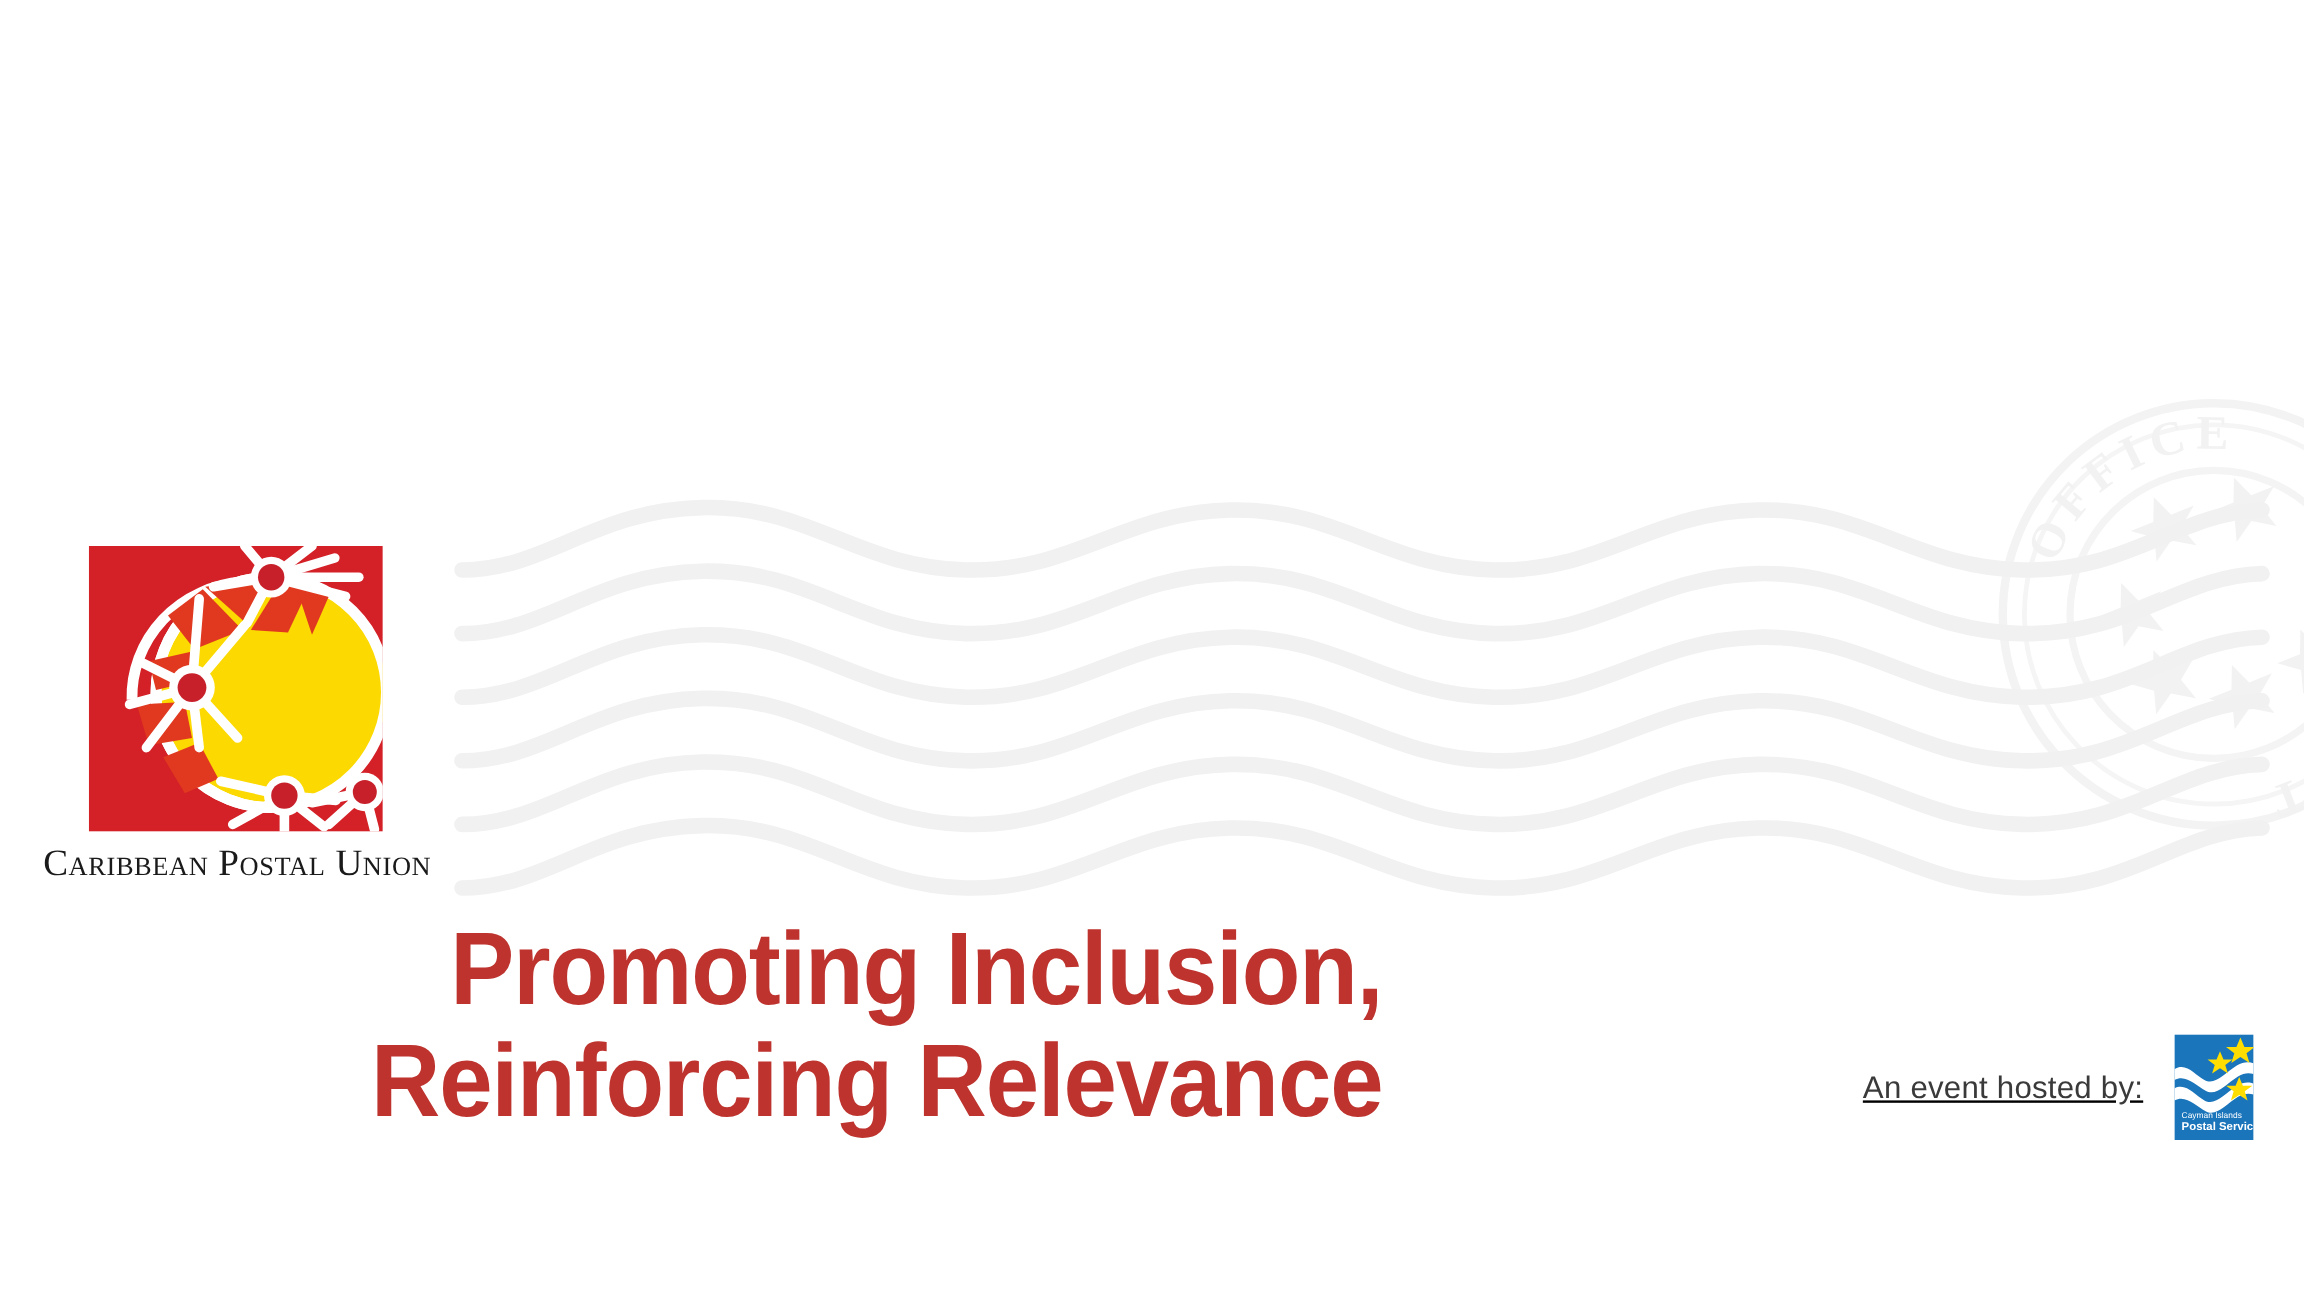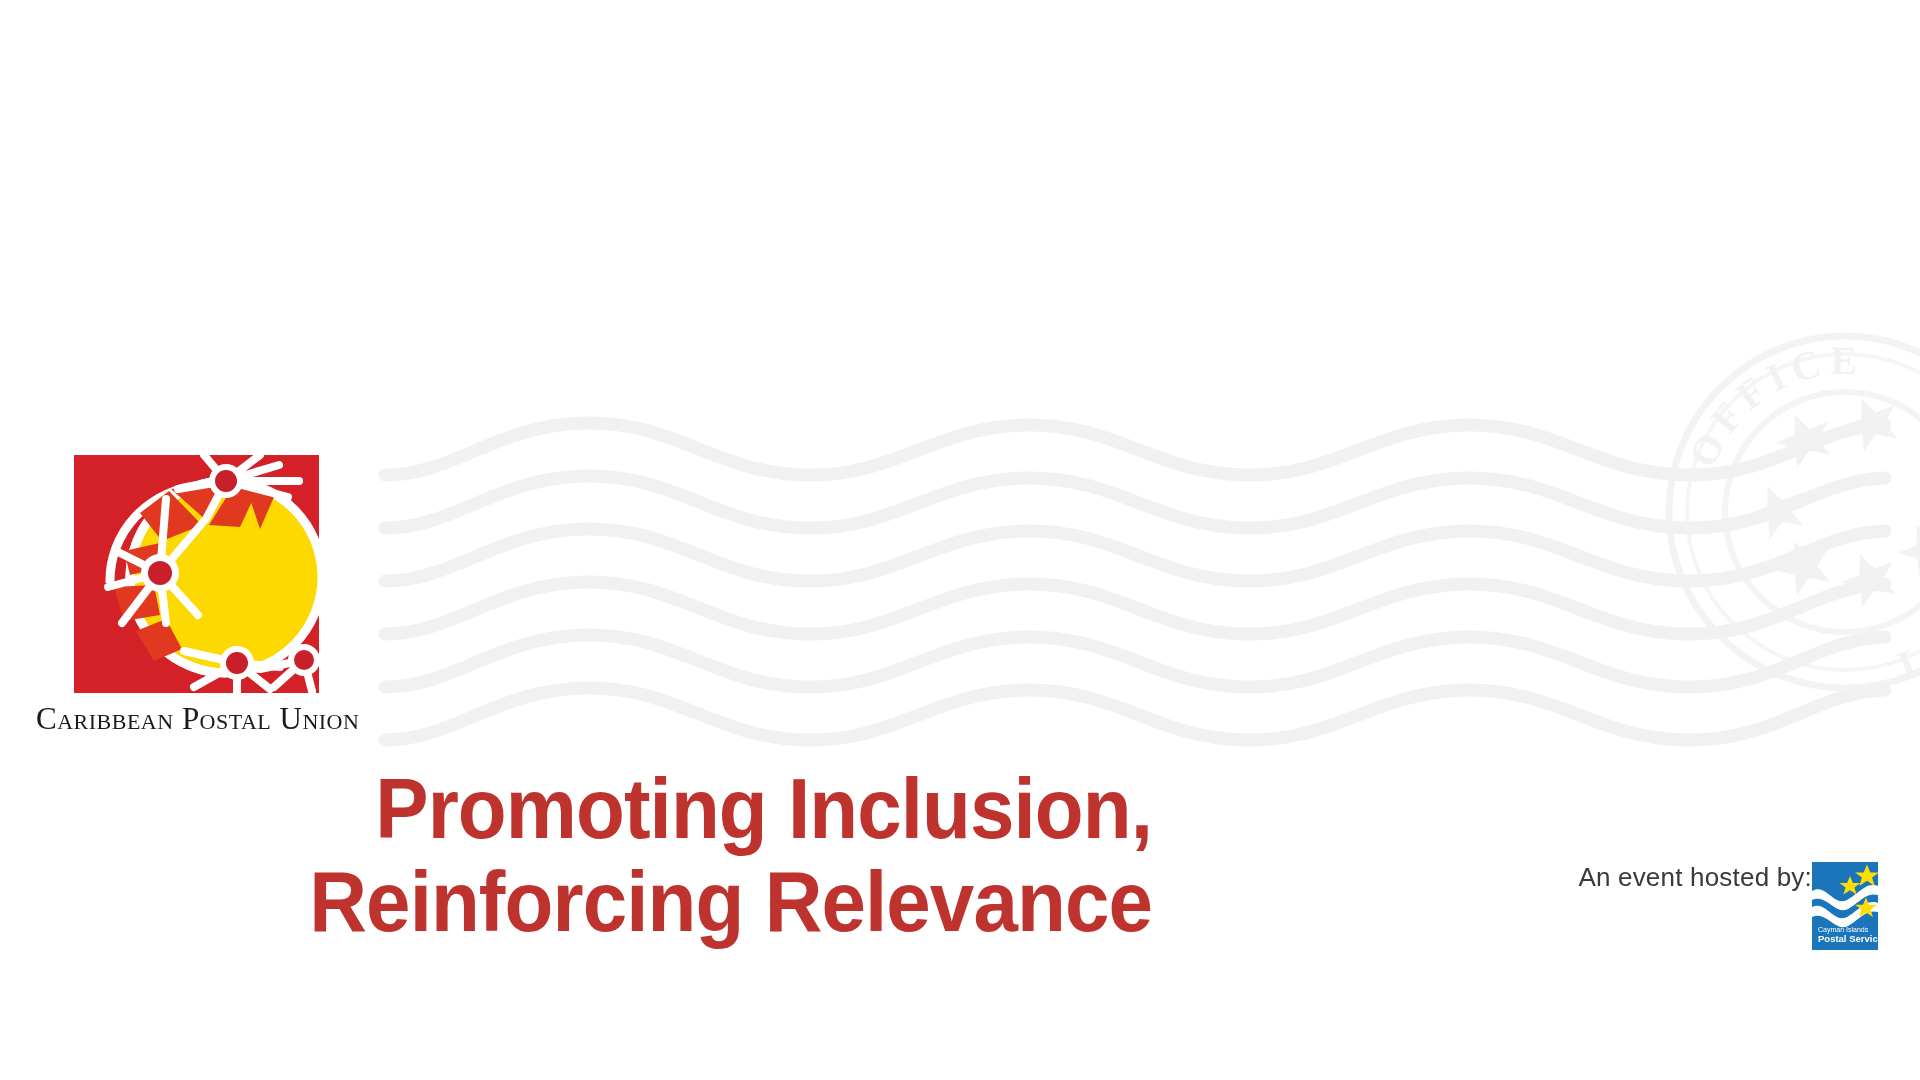--- a/index.html
+++ b/index.html
@@ -80,21 +80,23 @@
     transform-origin: left center;
     white-space: nowrap;
   }
 
   
   #hosted-by {
     position: absolute;
     right: 42px;
     top: 862px;
     display: flex;
-    align-items: flex-start;
+    align-items: center;
+    gap: 26px;
+    text-decoration: underline;
   }
   #hosted-by-label {
     font-family: "Liberation Sans", sans-serif;
     font-size: 26px;
     color: #3a3a3a;
     white-space: nowrap;
     letter-spacing: 0.2px;
   }
   #cips-logo {
     width: 66px;

